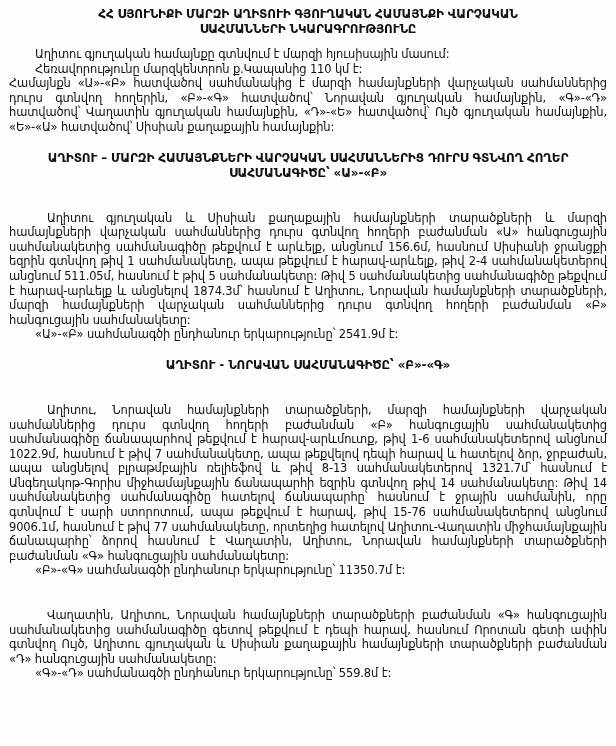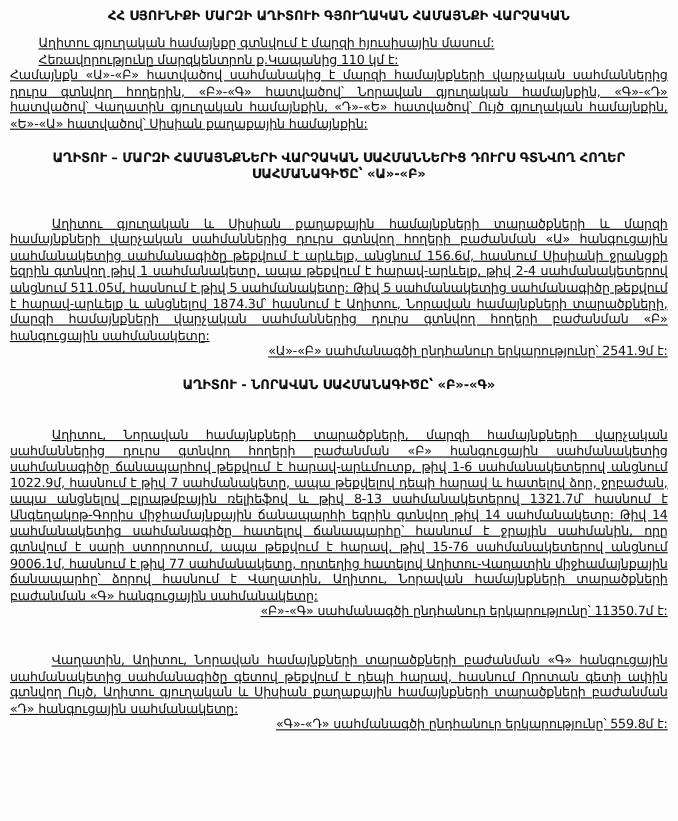--- a/index.html
+++ b/index.html
@@ -19,45 +19,46 @@
     letter-spacing:-0.15px;
   }
   .doc-title{
     text-align:center;
     font-weight:bold;
     font-size:12px;
     line-height:15px;
     margin-bottom:10px;
   }
   .doc-title span{display:block;}
-  p{margin:0;text-align:justify;text-decoration:underline;}
+  p{margin:0;text-align:justify;}
   .indent{text-indent:26px;}
   .no-indent{text-indent:0;}
   .big-indent{text-indent:38px;margin-top:30px;}
   .section-heading{
     text-align:center;
     font-weight:bold;
     font-size:12px;
     line-height:15px;
     margin:16px 0 13px 0;
   }
   .section-heading span{display:block;}
   .total-line{
-    text-align:right;
+    text-align:left;
     text-indent:26px;
     margin-top:0;
   }
 </style>
 </head>
 <body>
 
 <div class="page">
 
   <div class="doc-title">
     <span>ՀՀ ՍՅՈՒՆԻՔԻ ՄԱՐԶԻ ԱՂԻՏՈՒԻ ԳՅՈՒՂԱԿԱՆ ՀԱՄԱՅՆՔԻ ՎԱՐՉԱԿԱՆ</span>
+    <span>ՍԱՀՄԱՆՆԵՐԻ ՆԿԱՐԱԳՐՈՒԹՅՈՒՆԸ</span>
   </div>
 
   <p class="indent">Աղիտու գյուղական համայնքը գտնվում է մարզի հյուսիսային մասում:</p>
   <p class="indent">Հեռավորությունը մարզկենտրոն ք.Կապանից  110 կմ է:</p>
   <p class="no-indent">Համայնքն «Ա»-«Բ» հատվածով սահմանակից է մարզի համայնքների վարչական սահմաններից դուրս գտնվող հողերին, «Բ»-«Գ» հատվածով՝ Նորավան գյուղական համայնքին, «Գ»-«Դ» հատվածով՝ Վաղատին գյուղական համայնքին, «Դ»-«Ե» հատվածով՝ Ույծ գյուղական համայնքին, «Ե»-«Ա» հատվածով՝ Սիսիան քաղաքային համայնքին:</p>
 
   <div class="section-heading">
     <span>ԱՂԻՏՈՒ – ՄԱՐԶԻ ՀԱՄԱՅՆՔՆԵՐԻ ՎԱՐՉԱԿԱՆ ՍԱՀՄԱՆՆԵՐԻՑ ԴՈՒՐՍ ԳՏՆՎՈՂ ՀՈՂԵՐ</span>
     <span>ՍԱՀՄԱՆԱԳԻԾԸ՝  «Ա»-«Բ»</span>
   </div>

